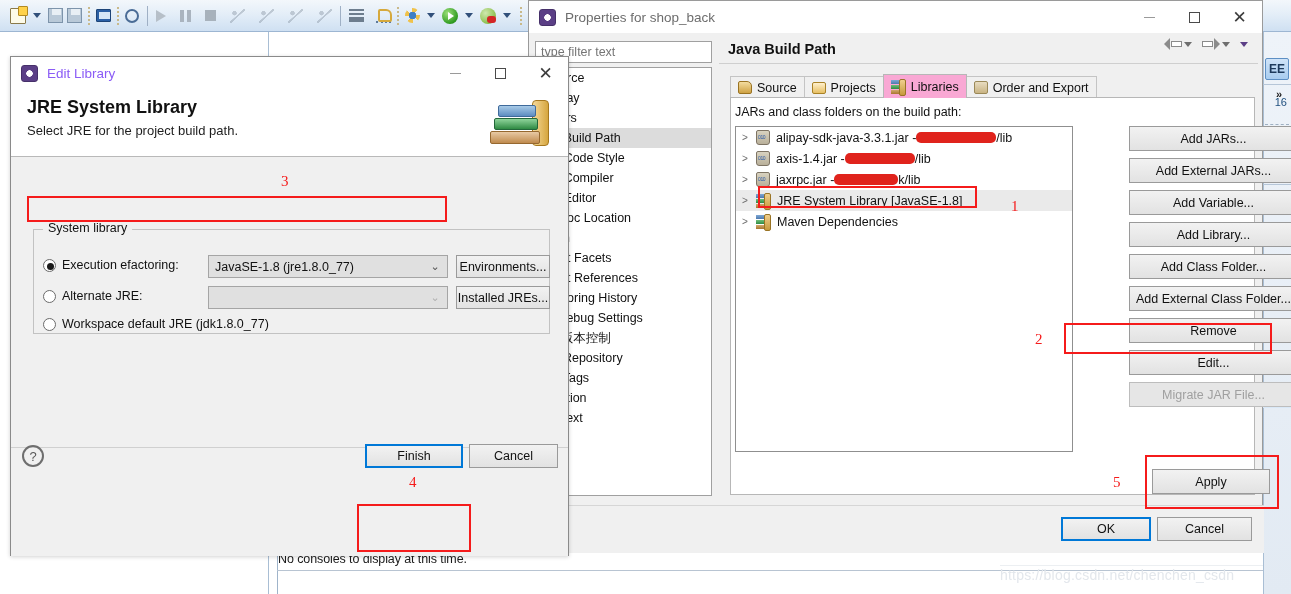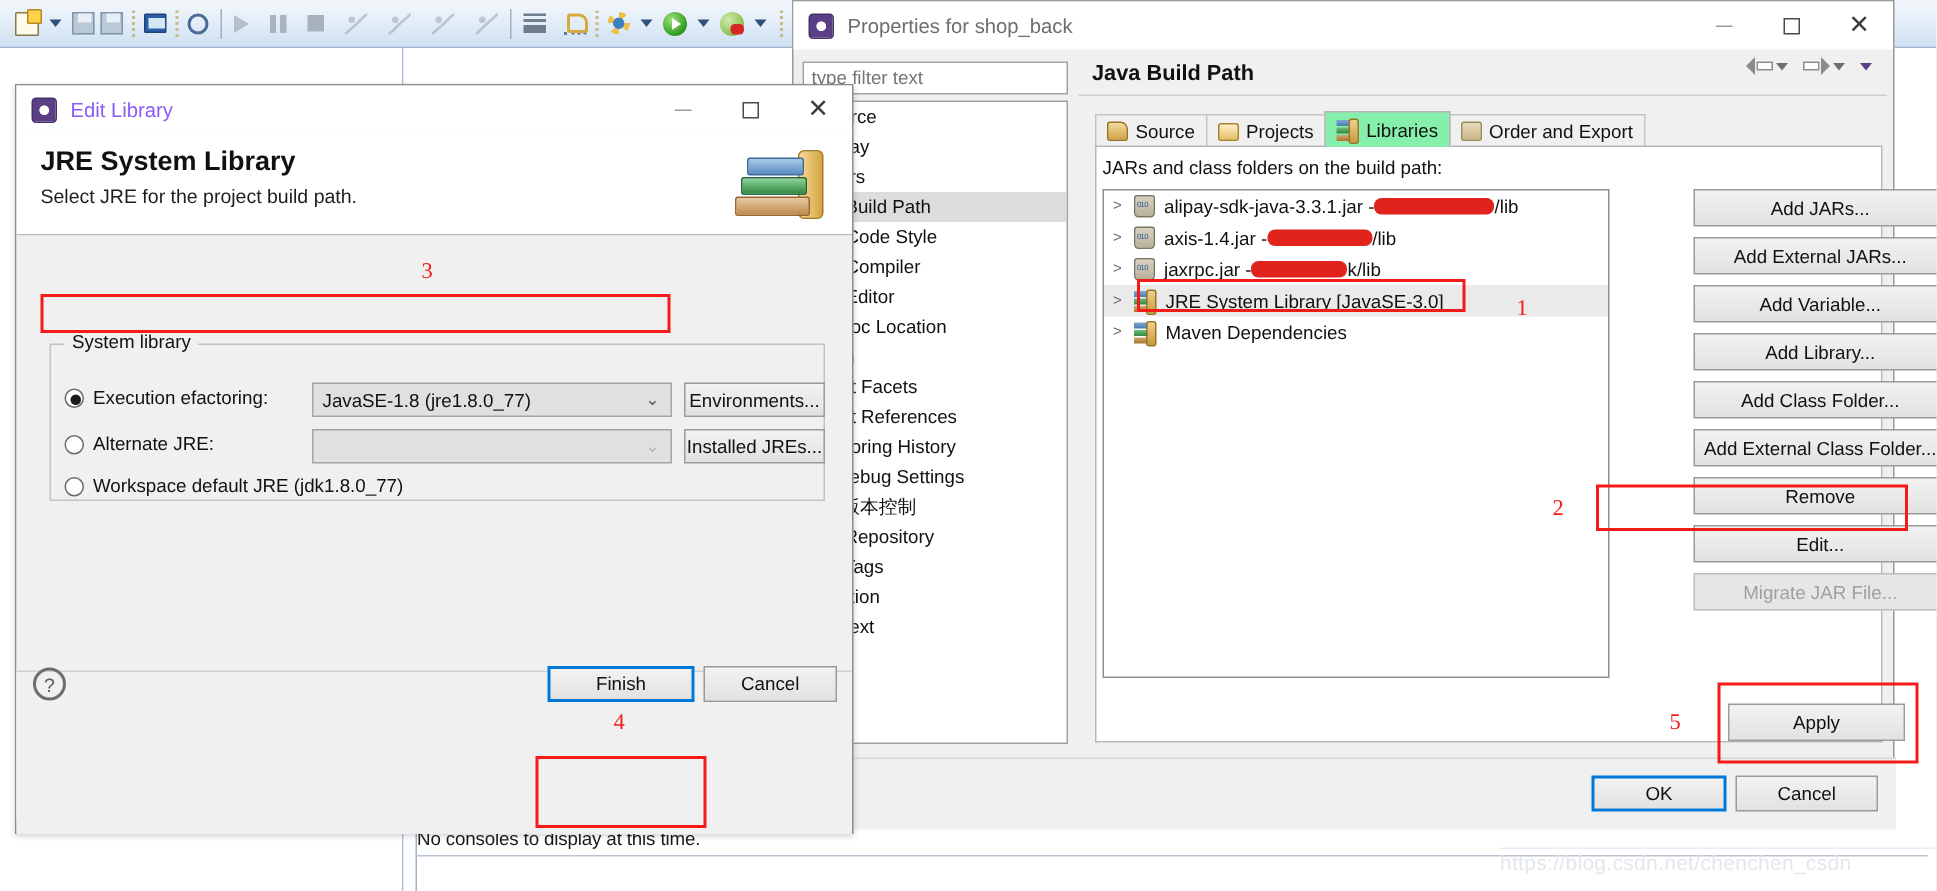--- a/index.html
+++ b/index.html
@@ -224,21 +224,21 @@
 
   .page-body{position:absolute;left:190px;top:63px;width:539px;height:432px;background:#f0f0f0;}
   .tabbar{
     position:absolute;left:730px;top:74px;height:24px;display:flex;align-items:flex-end;
   }
   .tab{
     height:22px;padding:0 7px;display:flex;align-items:center;gap:5px;
     border:1px solid #c4c4c4;border-bottom:none;background:#f0f0f0;font-size:12.5px;color:#111;
     margin-right:-1px;
   }
-  .tab.active{background:#86efac;height:24px;border-color:#b7b7b7;position:relative;z-index:2;justify-content:center;}
+  .tab.active{background:#f9a8d4;height:24px;border-color:#b7b7b7;position:relative;z-index:2;justify-content:center;}
   .tab-under{
     position:absolute;left:730px;top:97px;width:525px;height:1px;background:#b7b7b7;
   }
   .tabpane{
     position:absolute;left:730px;top:98px;width:525px;height:397px;background:#ffffff;
     border:1px solid #b7b7b7;border-top:none;
   }
   .jar-label{position:absolute;left:735px;top:105px;font-size:12.5px;color:#111;}
   .jar-list{
     position:absolute;left:735px;top:126px;width:338px;height:326px;
@@ -462,20 +462,30 @@
     <div class="tb">
         <span class="icon-bug"></span>
       </div>
     <div class="caret-dn"></div>
     <div class="tb-dots"></div>
     <div class="tb">
         <span class="icon-globe"></span>
       </div>
   </div>
 
+  <div class="persp-strip">
+    <div class="persp-btn">EE</div>
+    <div class="persp-chev">»</div>
+    <div class="persp-num">16</div>
+    <div class="edge-line" style="top:52px"></div>
+    <div class="edge-dash" style="top:92px"></div>
+    <div class="edge-dash" style="top:126px"></div>
+    <div class="edge-line" style="top:152px"></div>
+    <div class="edge-blue" style="top:360px"></div>
+  </div>
 
   <div class="props-dlg">
 
     <div class="props-title">
       <div class="props-title-ic"></div>
       <div class="props-title-txt">Properties for shop_back</div>
       <div class="win-btns">
         <div class="win-btn">
             <span class="win-min"></span>
           </div>
@@ -575,21 +585,21 @@
     <div class="jar-row">
       <span class="expander">&gt;</span>
       <span class="jar-icon ic-jar"></span>
       <span>jaxrpc.jar - </span>
       <span class="redact" style="width:64px"></span>
       <span>k/lib</span>
     </div>
     <div class="jar-row sel">
       <span class="expander">&gt;</span>
       <span class="jar-icon ic-books"></span>
-      <span>JRE System Library [JavaSE-3.0]</span>
+      <span>JRE System Library [JavaSE-1.8]</span>
     </div>
     <div class="jar-row">
       <span class="expander">&gt;</span>
       <span class="jar-icon ic-books"></span>
       <span>Maven Dependencies</span>
     </div>
   </div>
 
   <div class="btncol">
     <div class="ebtn">Add JARs...</div>

